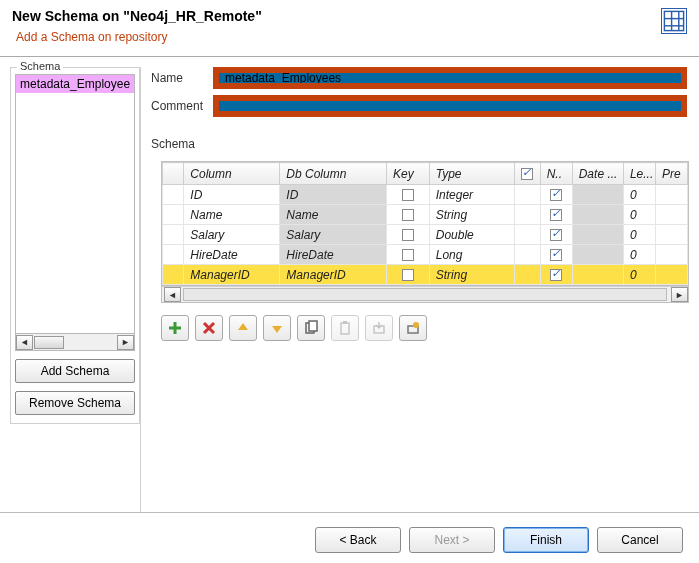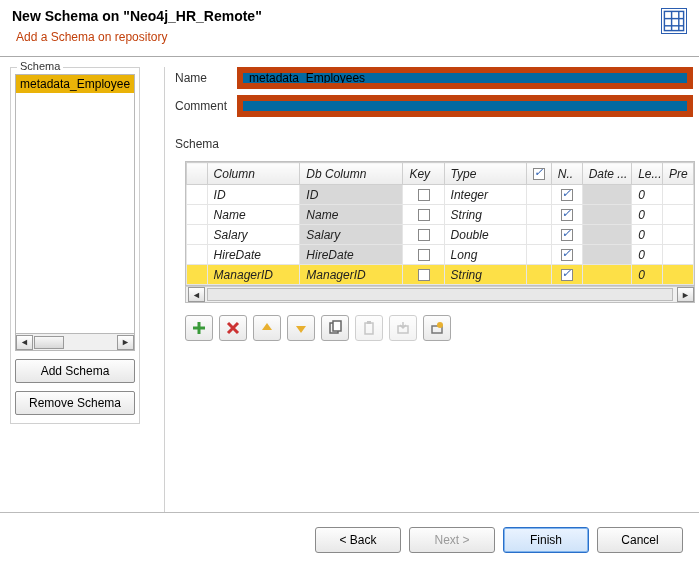--- a/index.html
+++ b/index.html
@@ -6,33 +6,33 @@
 body { background: #fff; width: 699px; height: 563px; display: flex; flex-direction: column; }
 
 .header { background: #fff; padding: 8px 12px 12px; display: flex; justify-content: space-between; align-items: flex-start; }
 .header-left { display: flex; flex-direction: column; gap: 6px; }
 .header-title { font-size: 14px; font-weight: 600; color: #000; }
 .header-subtitle { font-size: 12px; color: #c2410c; margin-left: 4px; }
 .header-icon { width: 26px; height: 26px; border: 1px solid #2a5db0; display: flex; align-items: center; justify-content: center; background: #fff; }
 
 .divider { height: 1px; background: #aaa; }
 
-.body { flex: 1; display: flex; gap: 24px; padding: 10px 0 0 10px; overflow: hidden; }
+.body { flex: 1; display: flex; gap: 0; padding: 10px 0 0 10px; overflow: hidden; }
 
 .left-panel { width: 130px; display: flex; flex-direction: column; }
 .fieldset { border: 1px solid #d0d0d0; padding: 6px 4px 8px; display: flex; flex-direction: column; position: relative; }
 .fieldset-legend { position: absolute; top: -8px; left: 6px; background: #fff; padding: 0 3px; font-size: 11px; color: #333; }
 .schema-list { border: 1px solid #b8b8b8; height: 260px; overflow: auto; background: #fff; font-size: 11px; }
-.schema-list-item { padding: 2px 4px; background: #eab308; white-space: nowrap; overflow: hidden; }
+.schema-list-item { padding: 2px 4px; background: #f0abfc; white-space: nowrap; overflow: hidden; }
 .hscroll { height: 17px; border: 1px solid #b8b8b8; border-top: none; display: flex; align-items: center; background: #f0f0f0; }
 .hscroll-btn { width: 17px; height: 15px; background: linear-gradient(#fff,#e0e0e0); border: 1px solid #9a9a9a; display:flex; align-items:center; justify-content:center; font-size:9px; color:#333; }
 .hscroll-thumb { width: 30px; height: 13px; margin-left:1px; background: linear-gradient(#f8f8f8,#d8d8d8); border:1px solid #9a9a9a; }
 .left-btn { margin-top: 8px; border: 1px solid #8a8a8a; background: linear-gradient(#fdfdfd,#e8e8e8); padding: 4px 6px; text-align: center; cursor: pointer; border-radius: 2px; }
 
-.right-panel { flex: 1; display: flex; flex-direction: column; border-left: 1px solid #d0d0d0; padding-left: 10px; padding-right: 4px; overflow: hidden; }
+.right-panel { flex: 1; display: flex; flex-direction: column; border-left: 1px solid #d0d0d0; padding-left: 10px; padding-right: 10px; overflow: hidden; }
 .form-row { display: flex; align-items: center; margin-bottom: 6px; }
 .form-label { width: 62px; color: #333; }
 .form-input { flex: 1; border: 6px solid #c2410c; padding: 3px 6px; background: #0369a1; height: 22px; margin-right: 2px; }
 
 .schema-section { margin-top: 14px; display: flex; flex-direction: column; flex: 1; overflow: hidden; }
 .schema-section-label { color: #333; margin-bottom: 10px; }
 .table-wrap { border: 1px solid #c0c0c0; overflow: hidden; margin-left: 10px; }
 .tbl { width: 100%; border-collapse: collapse; table-layout: fixed; font-style: italic; }
 .tbl th { background: linear-gradient(#fdfdfd,#ececec); border: 1px solid #cfcfcf; padding: 3px 6px; text-align: left; font-weight: 400; color: #222; height: 22px; overflow: hidden; white-space: nowrap; }
 .tbl td { border: 1px solid #e5e5e5; padding: 2px 6px; height: 20px; background: #fff; color: #222; overflow: hidden; white-space: nowrap; }

